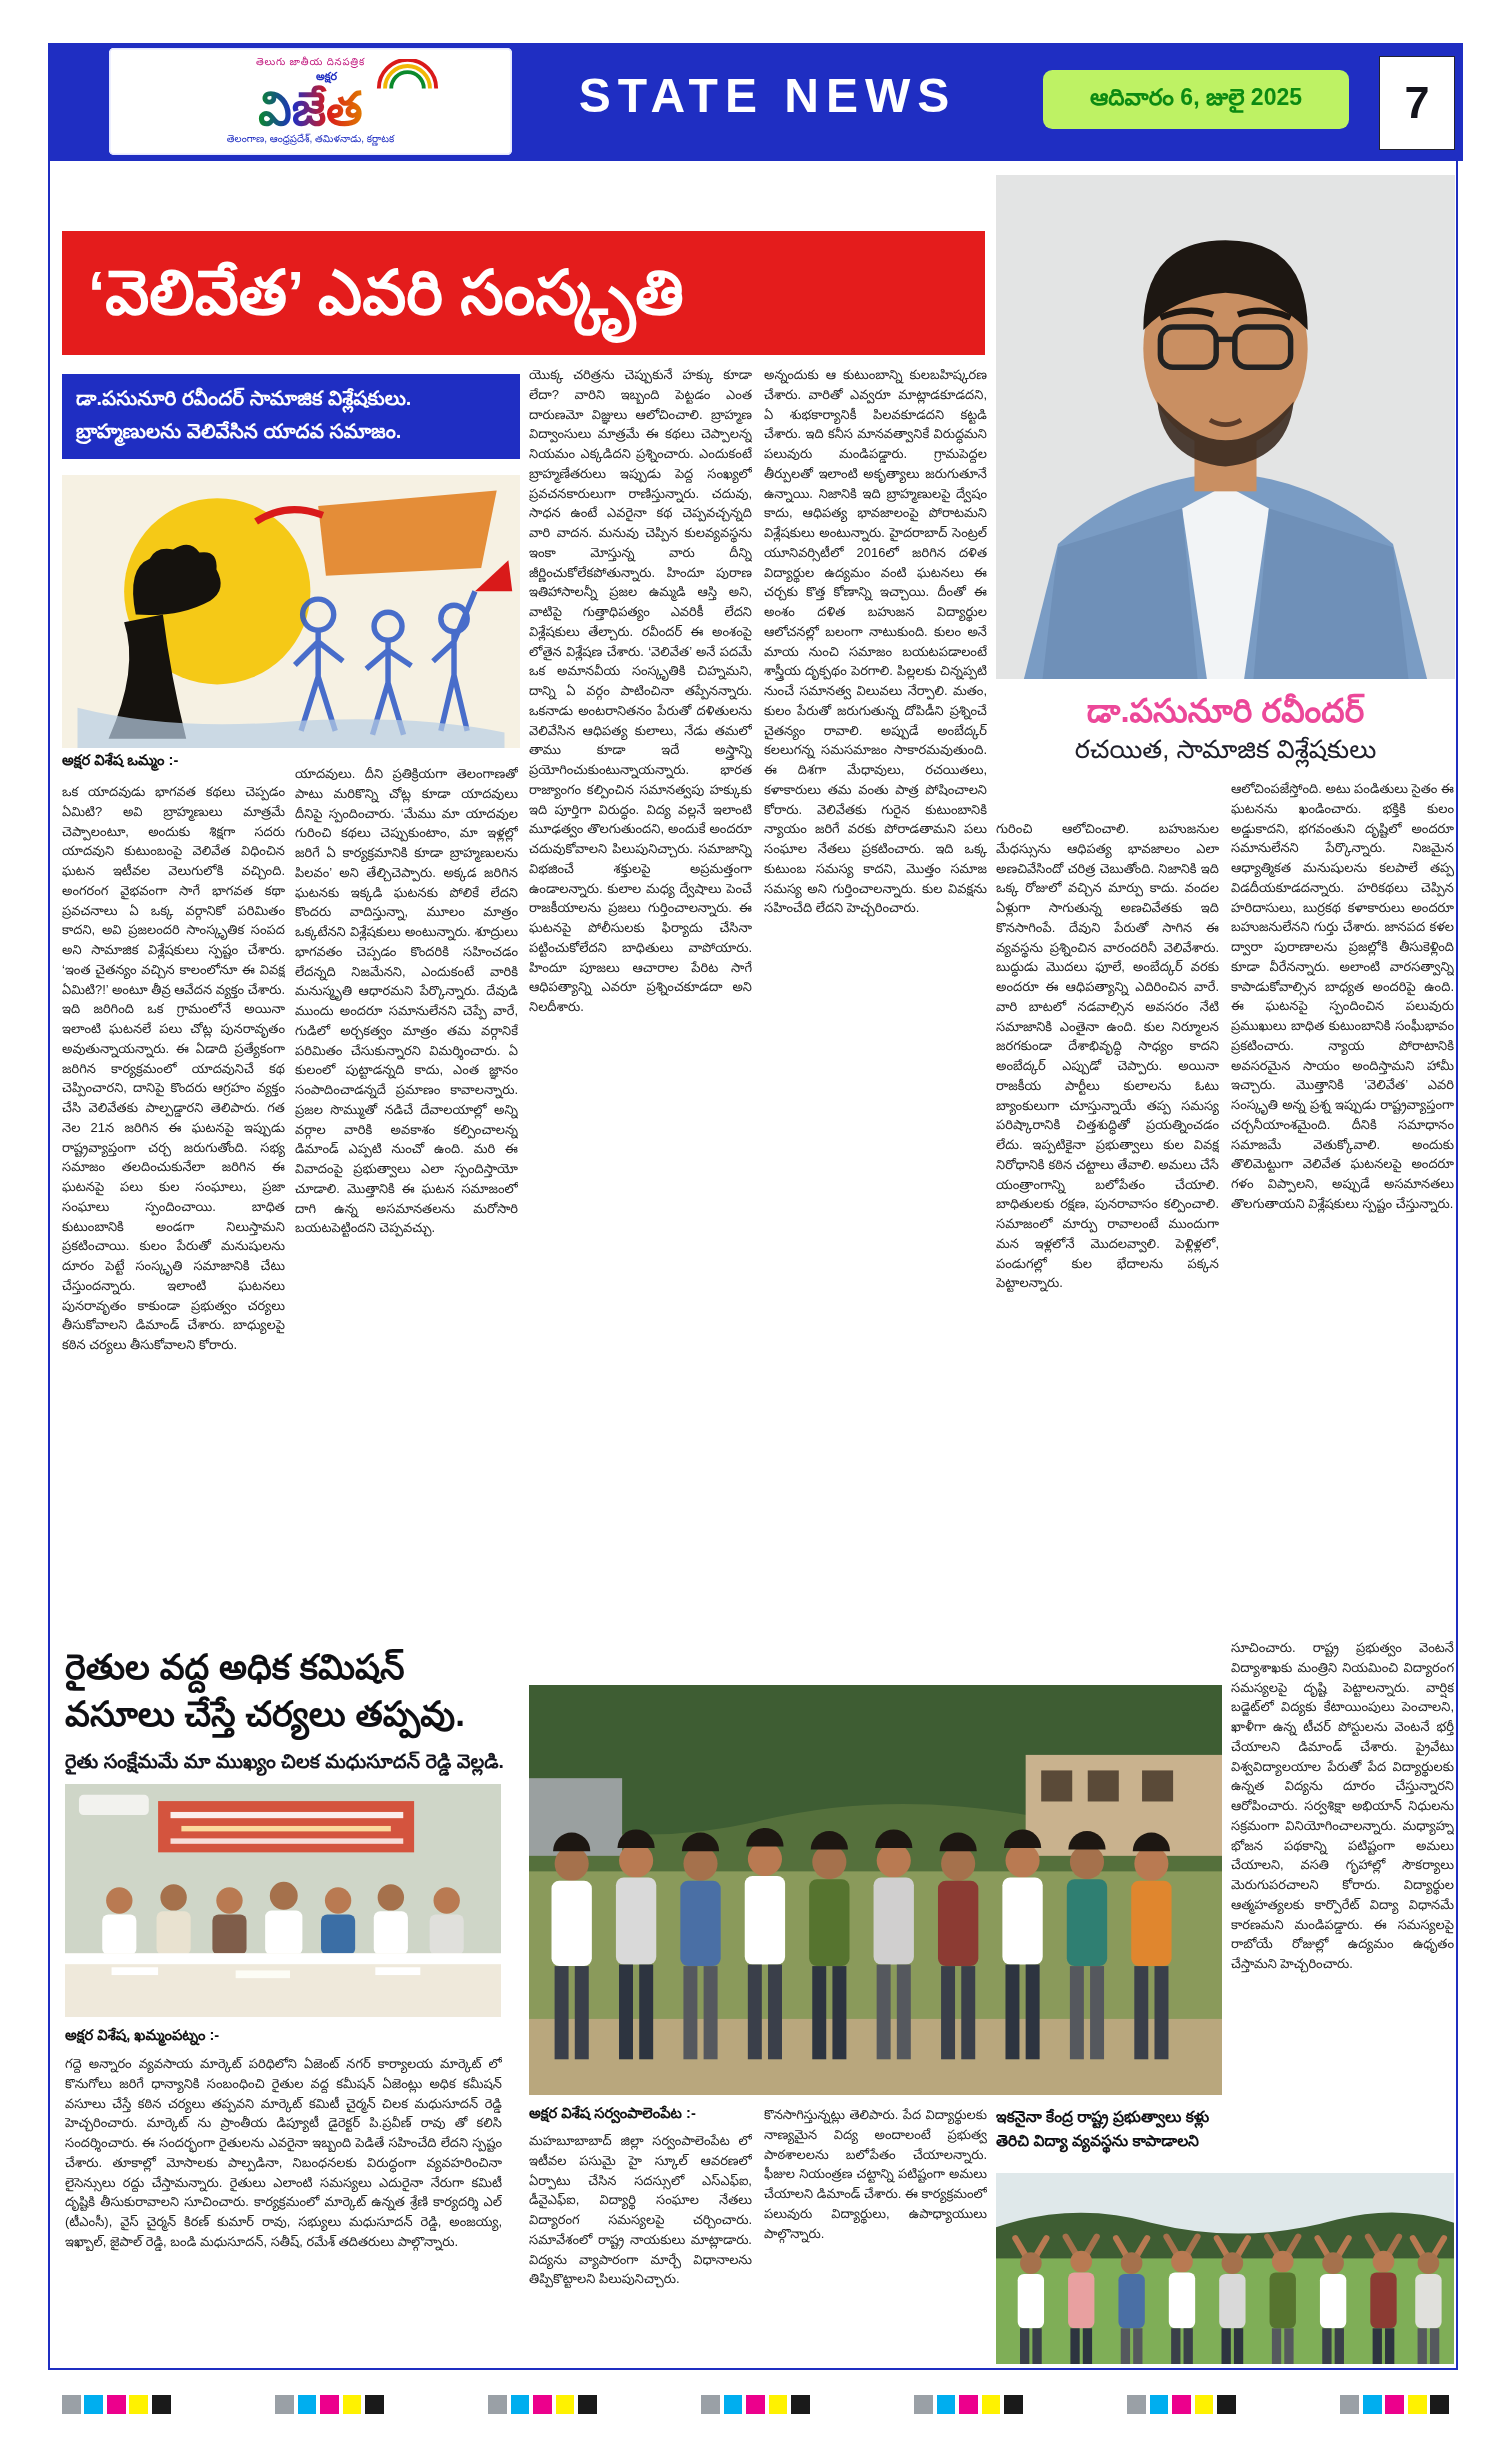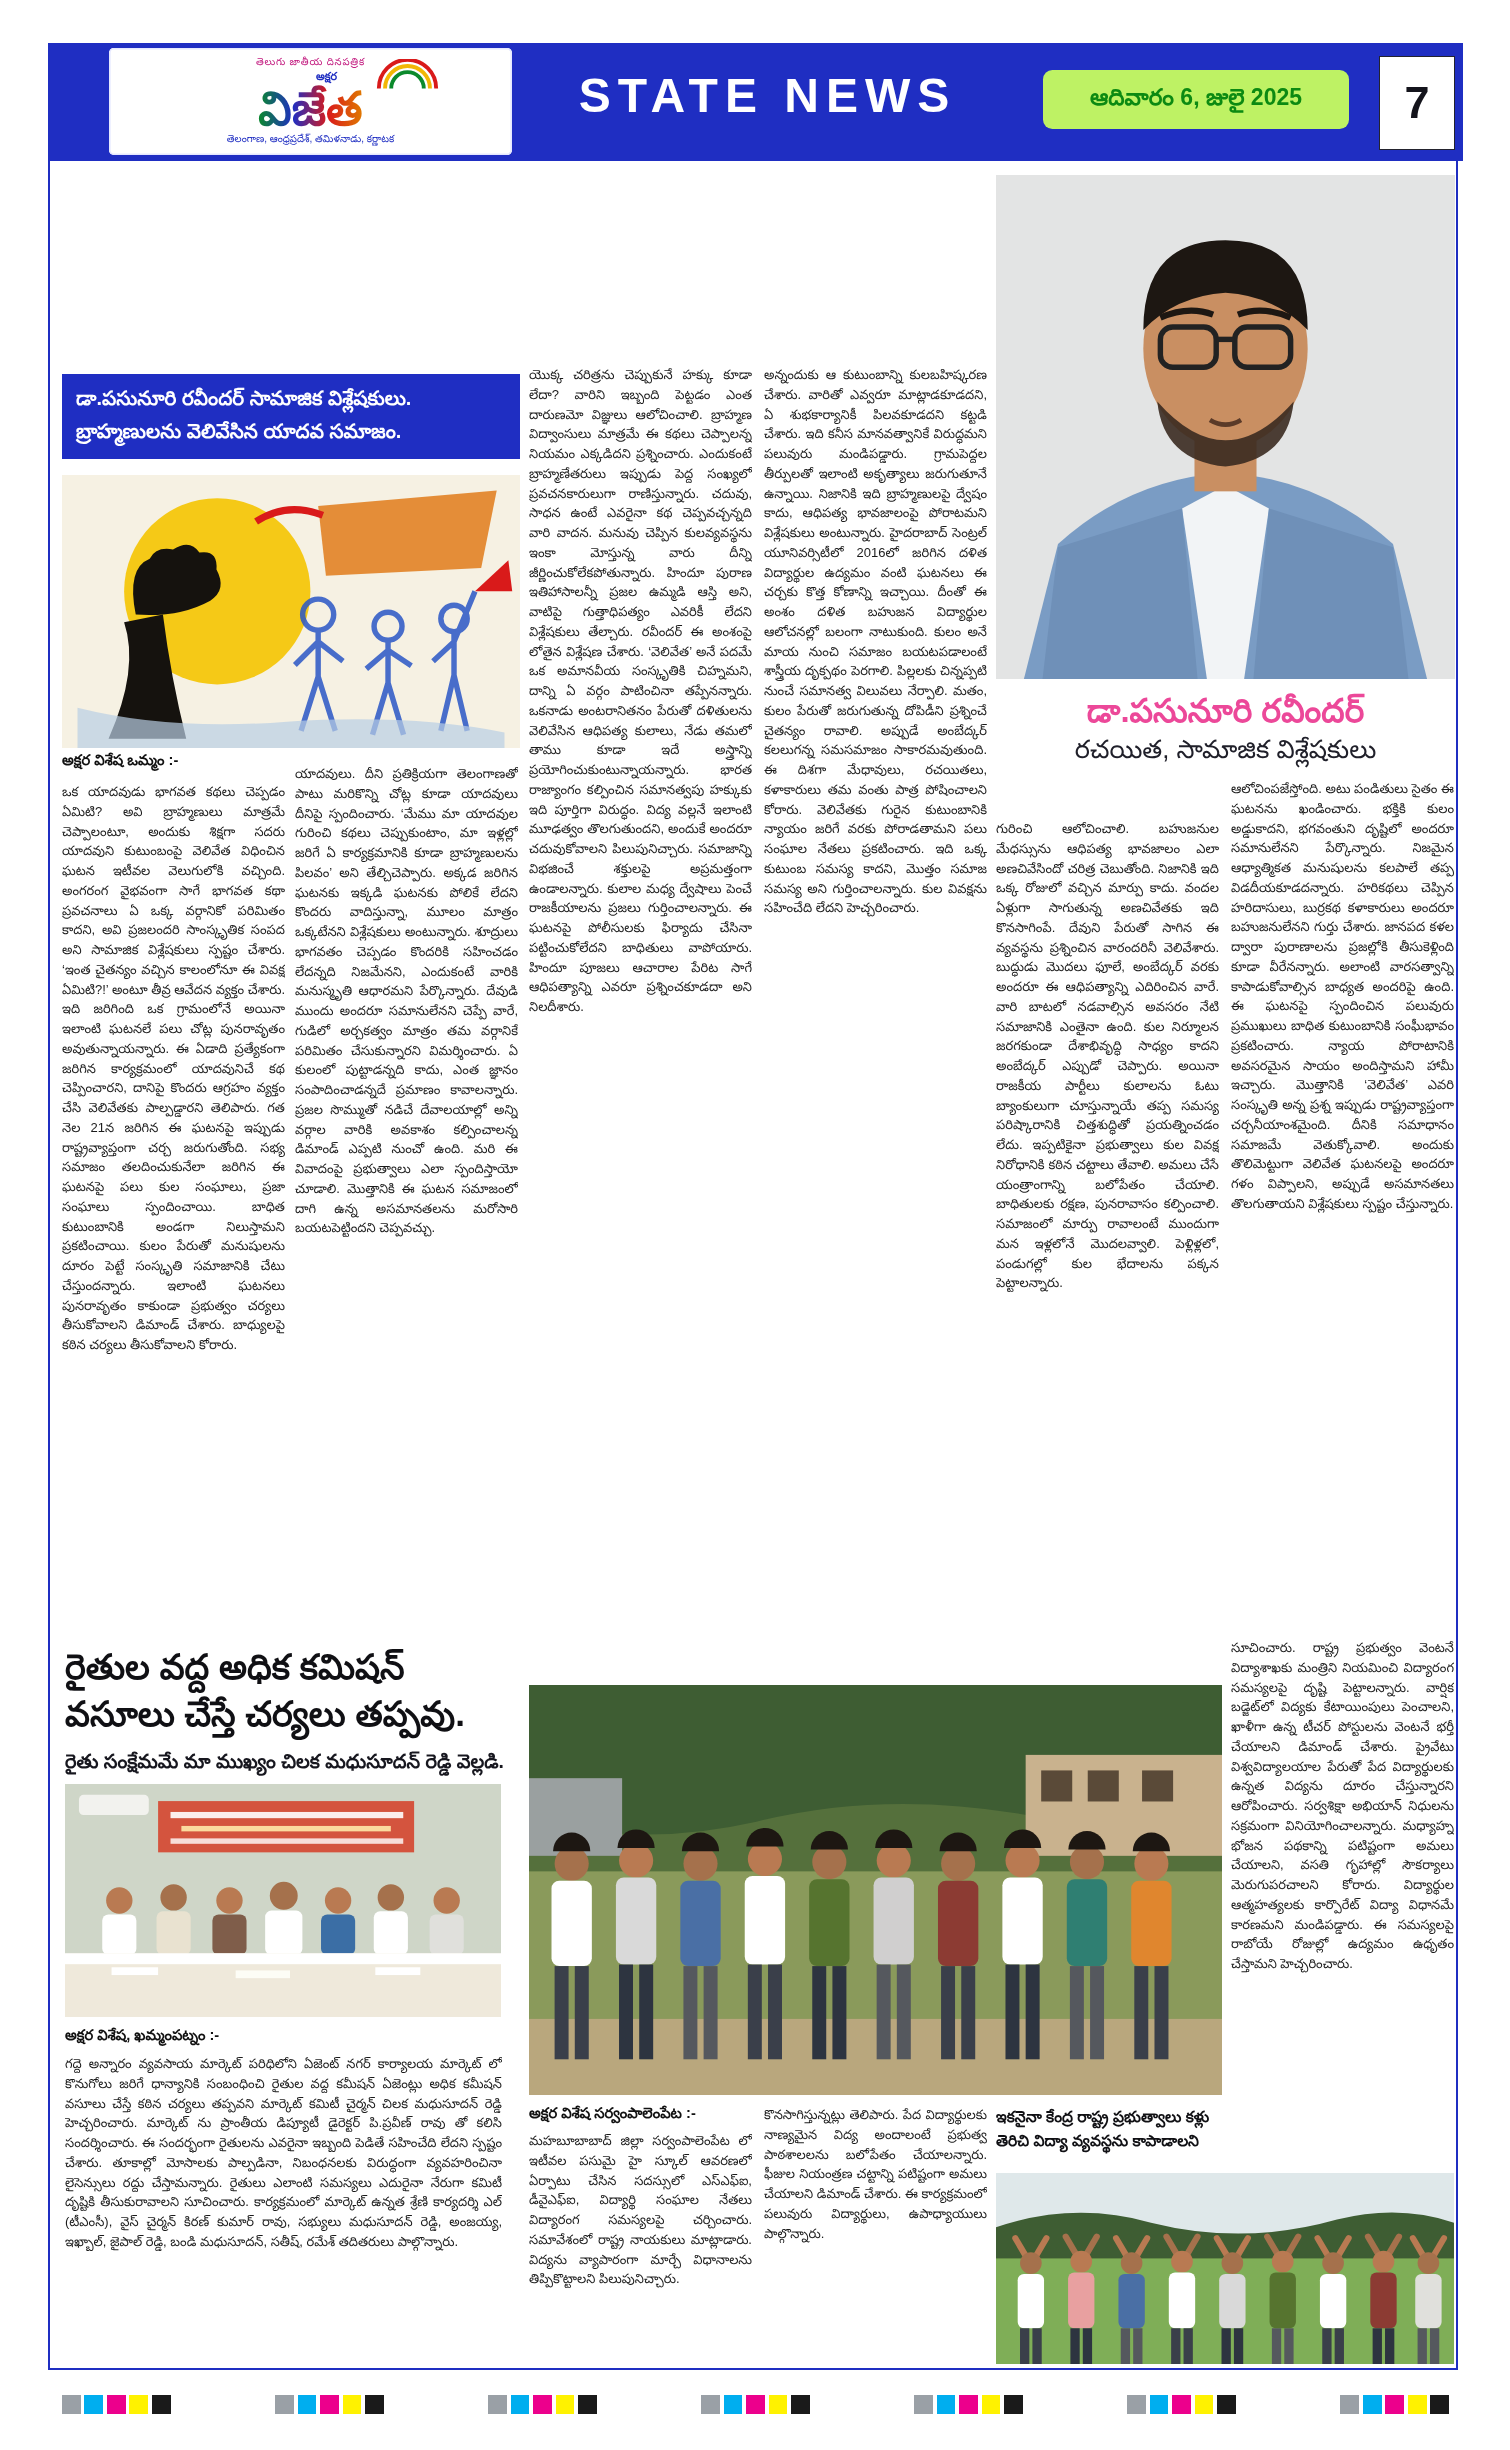--- a/index.html
+++ b/index.html
@@ -44,21 +44,21 @@
   .c1{left:62px;top:782px;width:223px;height:839px;}
   .c2{left:295px;top:764px;width:223px;height:857px;}
   .c3{left:529px;top:365px;width:223px;height:1256px;}
   .c4{left:764px;top:365px;width:223px;height:1256px;}
   .c5{left:996px;top:819px;width:223px;height:842px;}
   .c6{left:1231px;top:779px;width:223px;height:842px;}
   .dl1{left:62px;top:752px;width:223px;}
 
   
   .a2-h{left:65px;top:1643px;width:439px;font-size:35px;font-weight:800;color:#101014;line-height:1.35;}
-  .a2-sub{left:65px;top:1750px;width:439px;font-size:19.4px;font-weight:bold;color:#17171f;text-align:right;}
+  .a2-sub{left:65px;top:1750px;width:439px;font-size:19.4px;font-weight:bold;color:#17171f;}
   .photo-meet{left:65px;top:1784px;width:436px;height:233px;}
   .dl2{left:65px;top:2027px;width:436px;}
   .a2-body{left:65px;top:2054px;width:437px;height:309px;}
 
   
   .a3-h{left:521px;top:1638px;width:702px;text-align:center;font-size:31px;font-weight:800;color:#1a2fbb;}
   .photo-group{left:529px;top:1685px;width:693px;height:410px;}
   .a3-capA{left:529px;top:2105px;width:223px;}
   .a3-colA{left:529px;top:2131px;width:223px;height:230px;}
   .a3-colB{left:764px;top:2105px;width:223px;height:256px;}
@@ -97,20 +97,21 @@
   <div class="abs section-title">STATE NEWS</div>
 
   <div class="abs date-box">
     <span>ఆదివారం 6, జులై 2025</span>
   </div>
 
   <div class="abs pagenum-box">
     <span>7</span>
   </div>
 
+  <div class="abs headline-red">‘వెలివేత’ ఎవరి సంస్కృతి</div>
 
   <div class="abs deck-blue">
     <div>డా.పసునూరి రవీందర్ సామాజిక విశ్లేషకులు.</div>
     <div>బ్రాహ్మణులను వెలివేసిన యాదవ సమాజం.</div>
   </div>
 
   <div class="abs photo photo-main">
     <svg viewBox="0 0 296 325" preserveAspectRatio="none">
       <rect width="296" height="325" fill="#e9e7e2"></rect>
       <rect width="296" height="325" fill="#dfe3e6" opacity="0.6"></rect>

